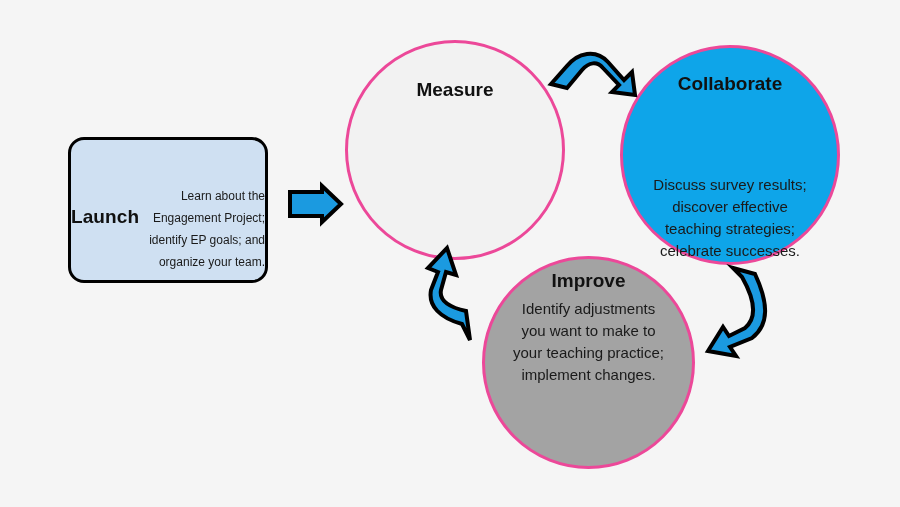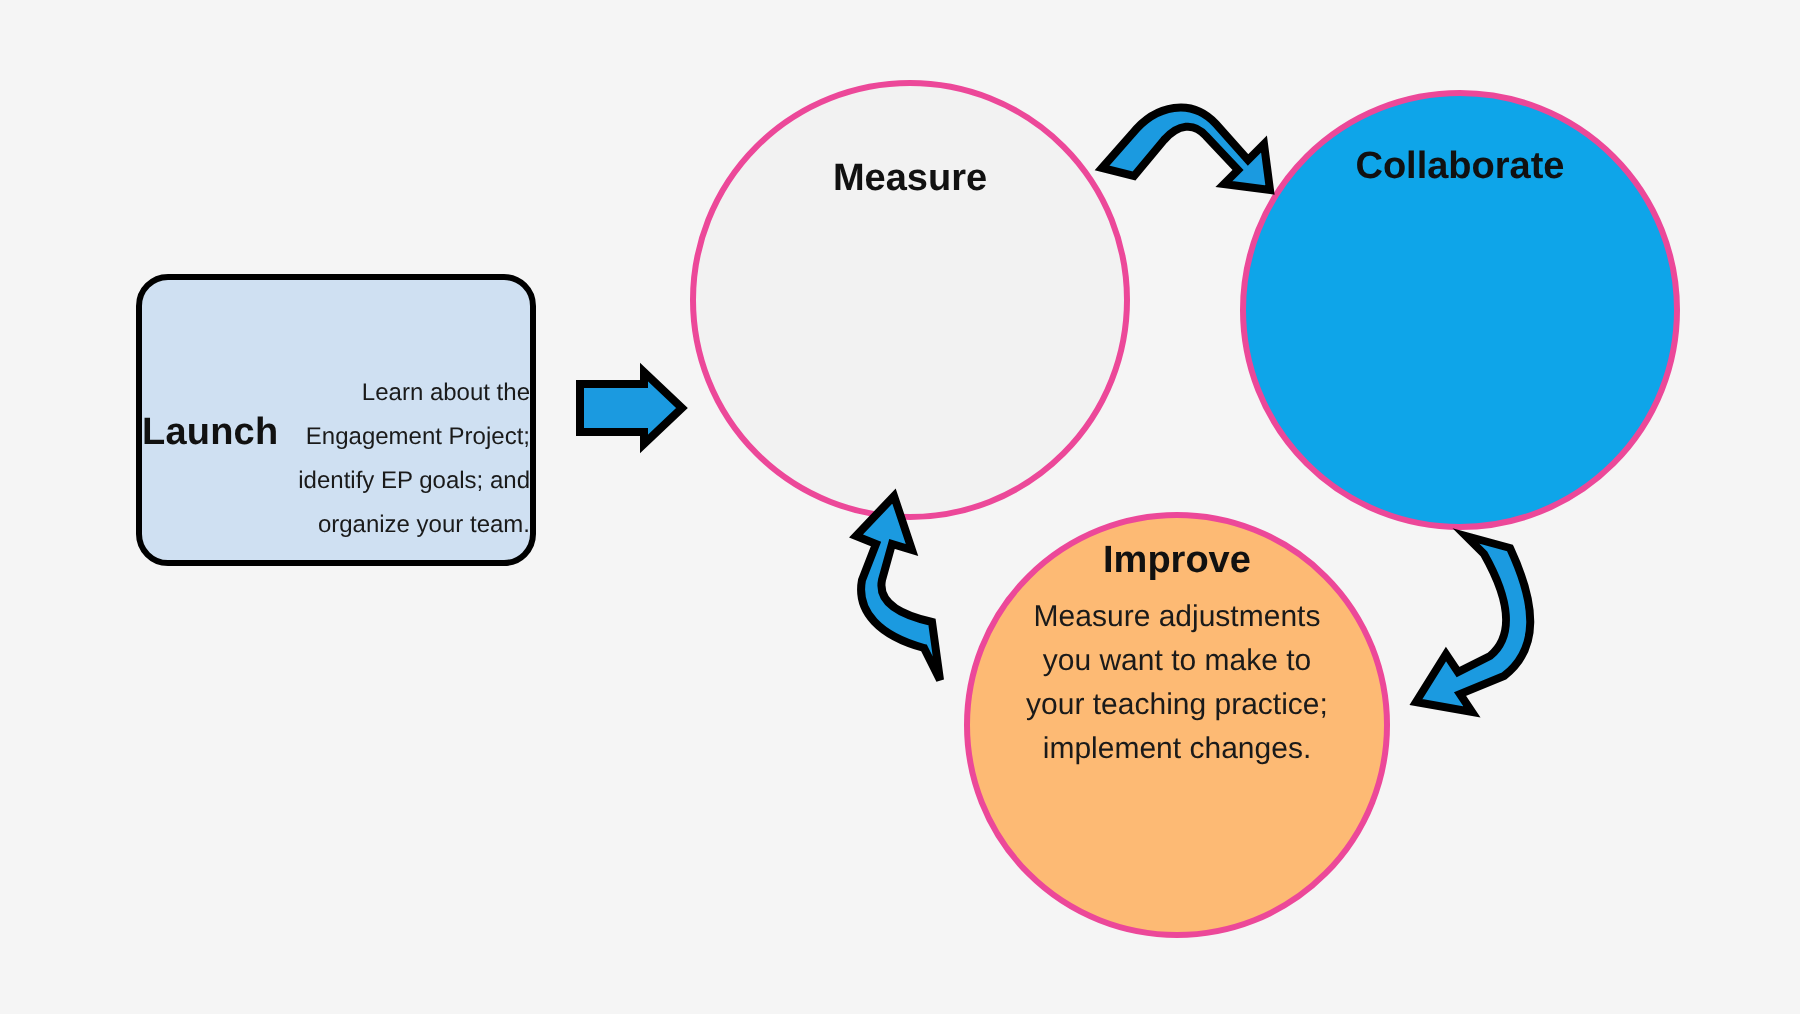--- a/index.html
+++ b/index.html
@@ -101,21 +101,21 @@
   #circle-collaborate .circle-body {
     margin-top: 8px;
     width: 160px;
   }
 
   #circle-improve {
     left: 482px;
     top: 256px;
     width: 213px;
     height: 213px;
-    background: #fdba74;
+    background: #a3a3a3;
     padding-top: 11px;
   }
   #circle-improve .circle-body {
     margin-top: 6px;
     width: 152px;
   }
 
   
   #arrows {
     position: absolute;
@@ -141,25 +141,26 @@
     <div class="launch-title">Launch</div>
     <div class="launch-body">Learn about the Engagement Project; identify EP goals; and organize your team.</div>
   </div>
 
   <div class="circle" id="circle-measure">
     <div class="circle-title">Measure</div>
   </div>
 
   <div class="circle" id="circle-collaborate">
     <div class="circle-title">Collaborate</div>
+    <div class="circle-body">Discuss survey results; discover effective teaching strategies; celebrate successes.</div>
   </div>
 
   <div class="circle" id="circle-improve">
     <div class="circle-title">Improve</div>
-    <div class="circle-body">Measure adjustments you want to make to your teaching practice; implement changes.</div>
+    <div class="circle-body">Identify adjustments you want to make to your teaching practice; implement changes.</div>
   </div>
 
   <svg id="arrows" viewBox="0 0 900 507">
 
     <polygon class="arrow-shape" points="290,192 322,192 322,186 341,204 322,222 322,216 290,216"></polygon>
 
     <path class="arrow-shape" d="M551,84
              L566,67
              C578,52 596,49 608,62
              L624,80

